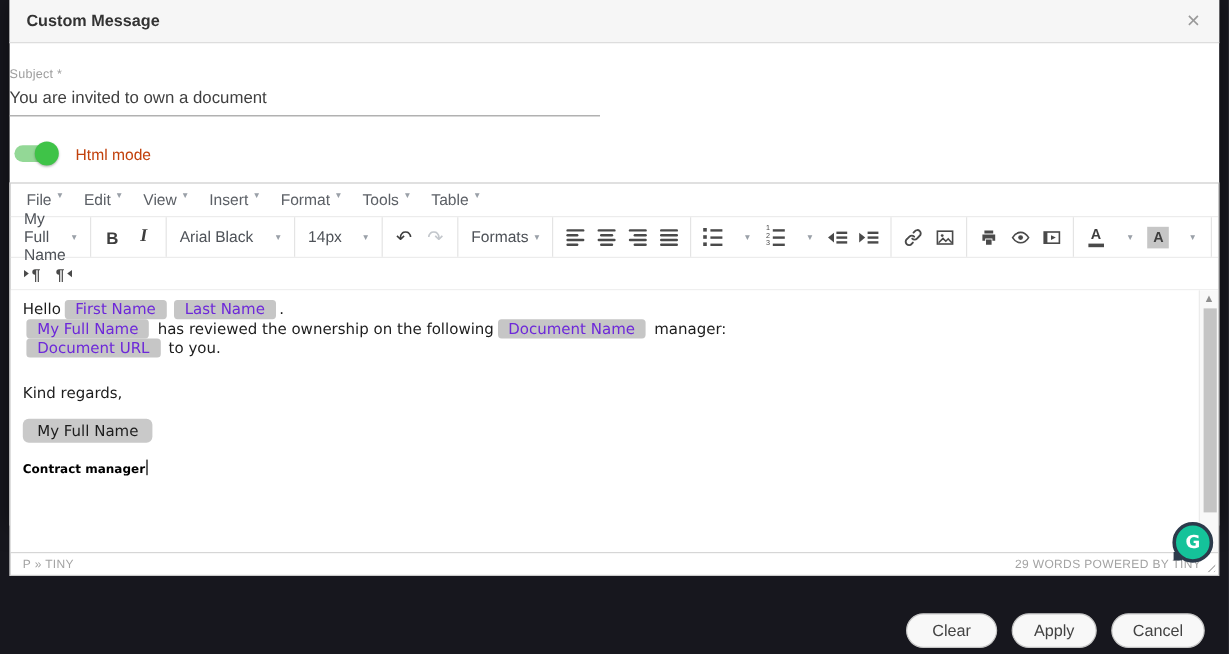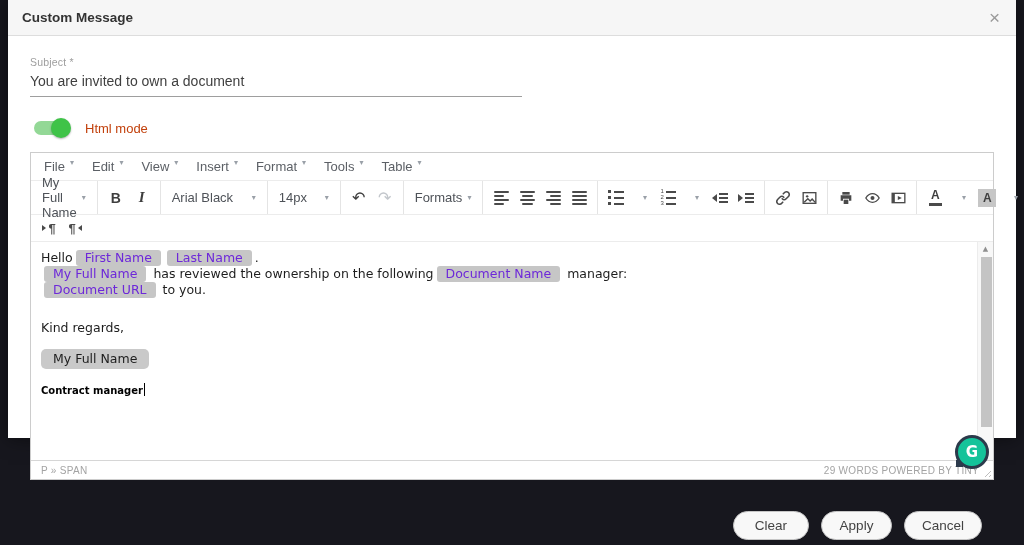--- a/index.html
+++ b/index.html
@@ -10,21 +10,21 @@
 
   .modal { position:absolute; left:8px; top:0; width:1008px; height:438px;
            background:#fff; box-shadow:0 0 18px rgba(0,0,0,.5); }
 
   
   .hdr { height:36px; background:#f6f6f6; border-bottom:1px solid #ddd;
          display:flex; align-items:center; justify-content:space-between; padding:0 14px; }
   .hdr-title { font-size:13.5px; font-weight:bold; color:#333; }
   .hdr-close { color:#9a9a9a; font-size:19px; line-height:1; cursor:pointer; padding:0 2px; }
 
-  .body { padding:0 22px; }
+  .body { padding:0 0; }
 
   
   .subject { margin-top:20px; width:492px; }
   .subject-label { font-size:10.5px; color:#9e9e9e; letter-spacing:.2px; }
   .subject-value { font-size:14px; color:#3f3f3f; margin-top:5px; padding-bottom:7px;
                    border-bottom:1px solid #9e9e9e; }
 
   
   .toggle-row { margin-top:21px; display:flex; align-items:center; height:20px; }
   .switch { position:relative; width:34px; height:14px; margin-left:4px; cursor:pointer; }
@@ -433,21 +433,21 @@
 
         <div class="grammarly">
           <div class="g-nub"></div>
           <div class="g-circle">
             <span class="g-letter">G</span>
           </div>
         </div>
       </div>
 
       <div class="statusbar">
-        <span>P » SPAN</span>
+        <span>P » TINY</span>
         <span>29 WORDS POWERED BY TINY</span>
         <span class="grip"></span>
       </div>
 
     </div>
 
     <div class="footer">
       <button class="btn btn-clear">Clear</button>
       <button class="btn btn-apply">Apply</button>
       <button class="btn btn-cancel">Cancel</button>

